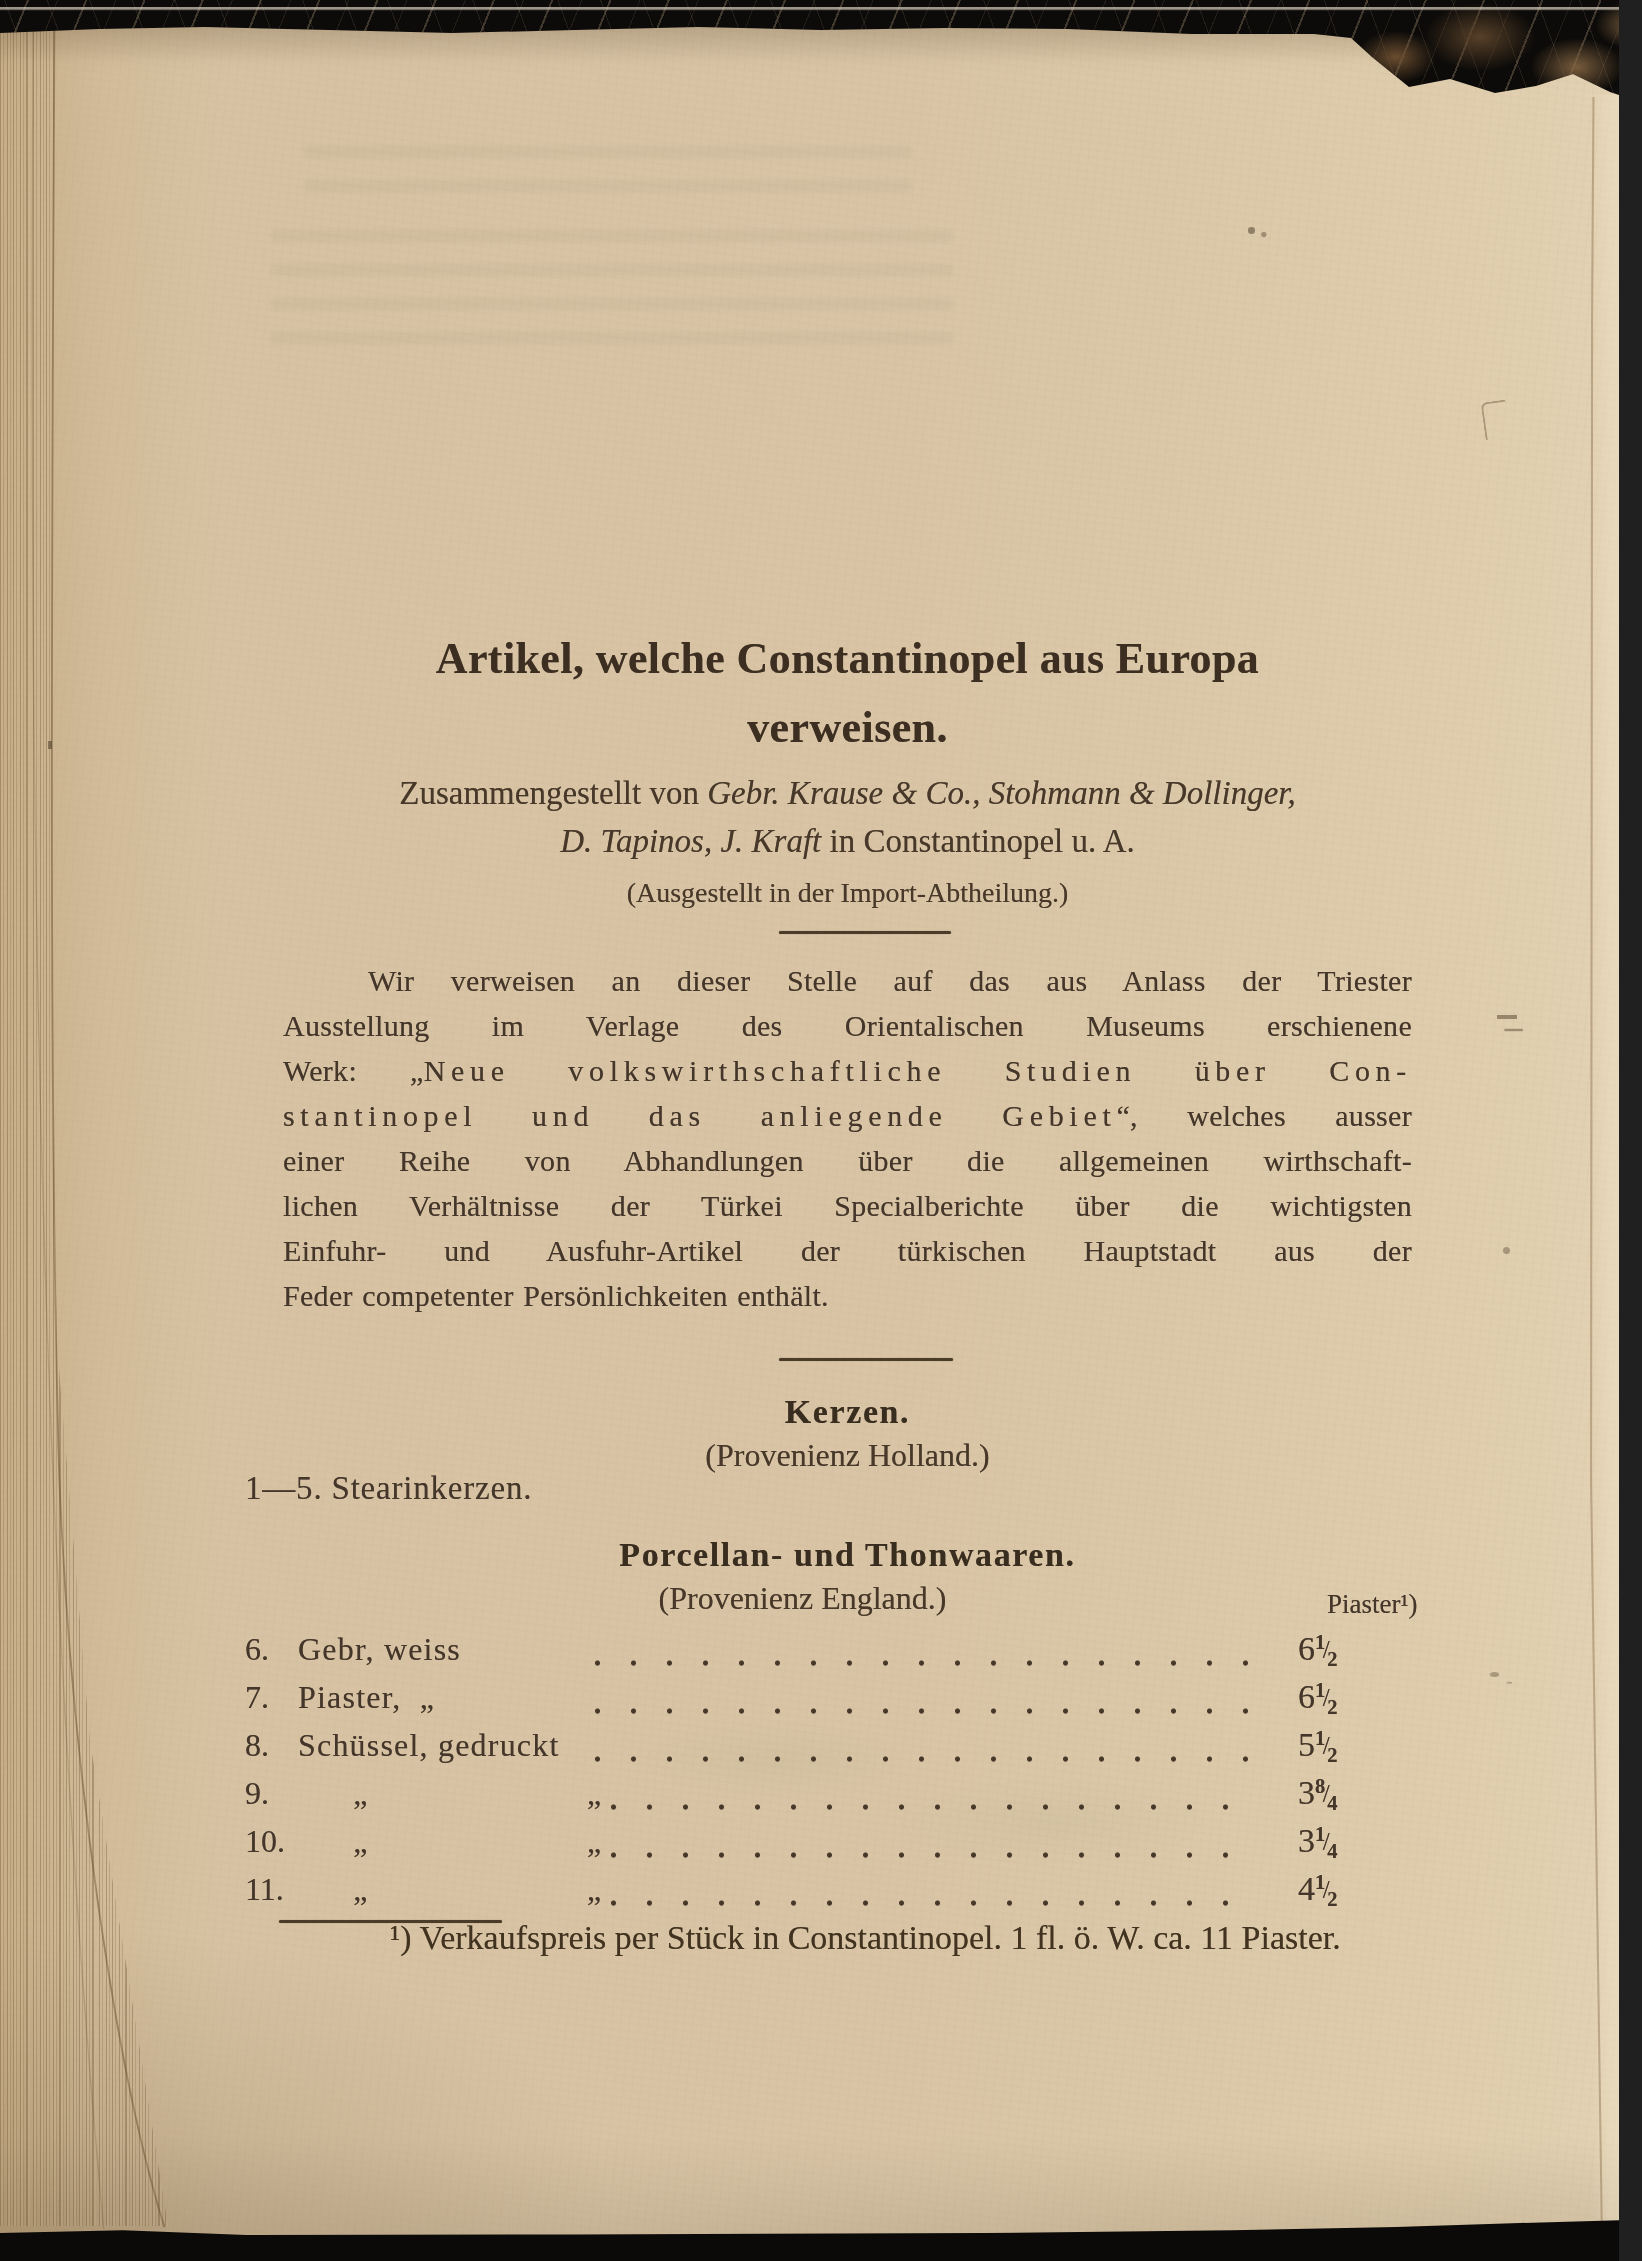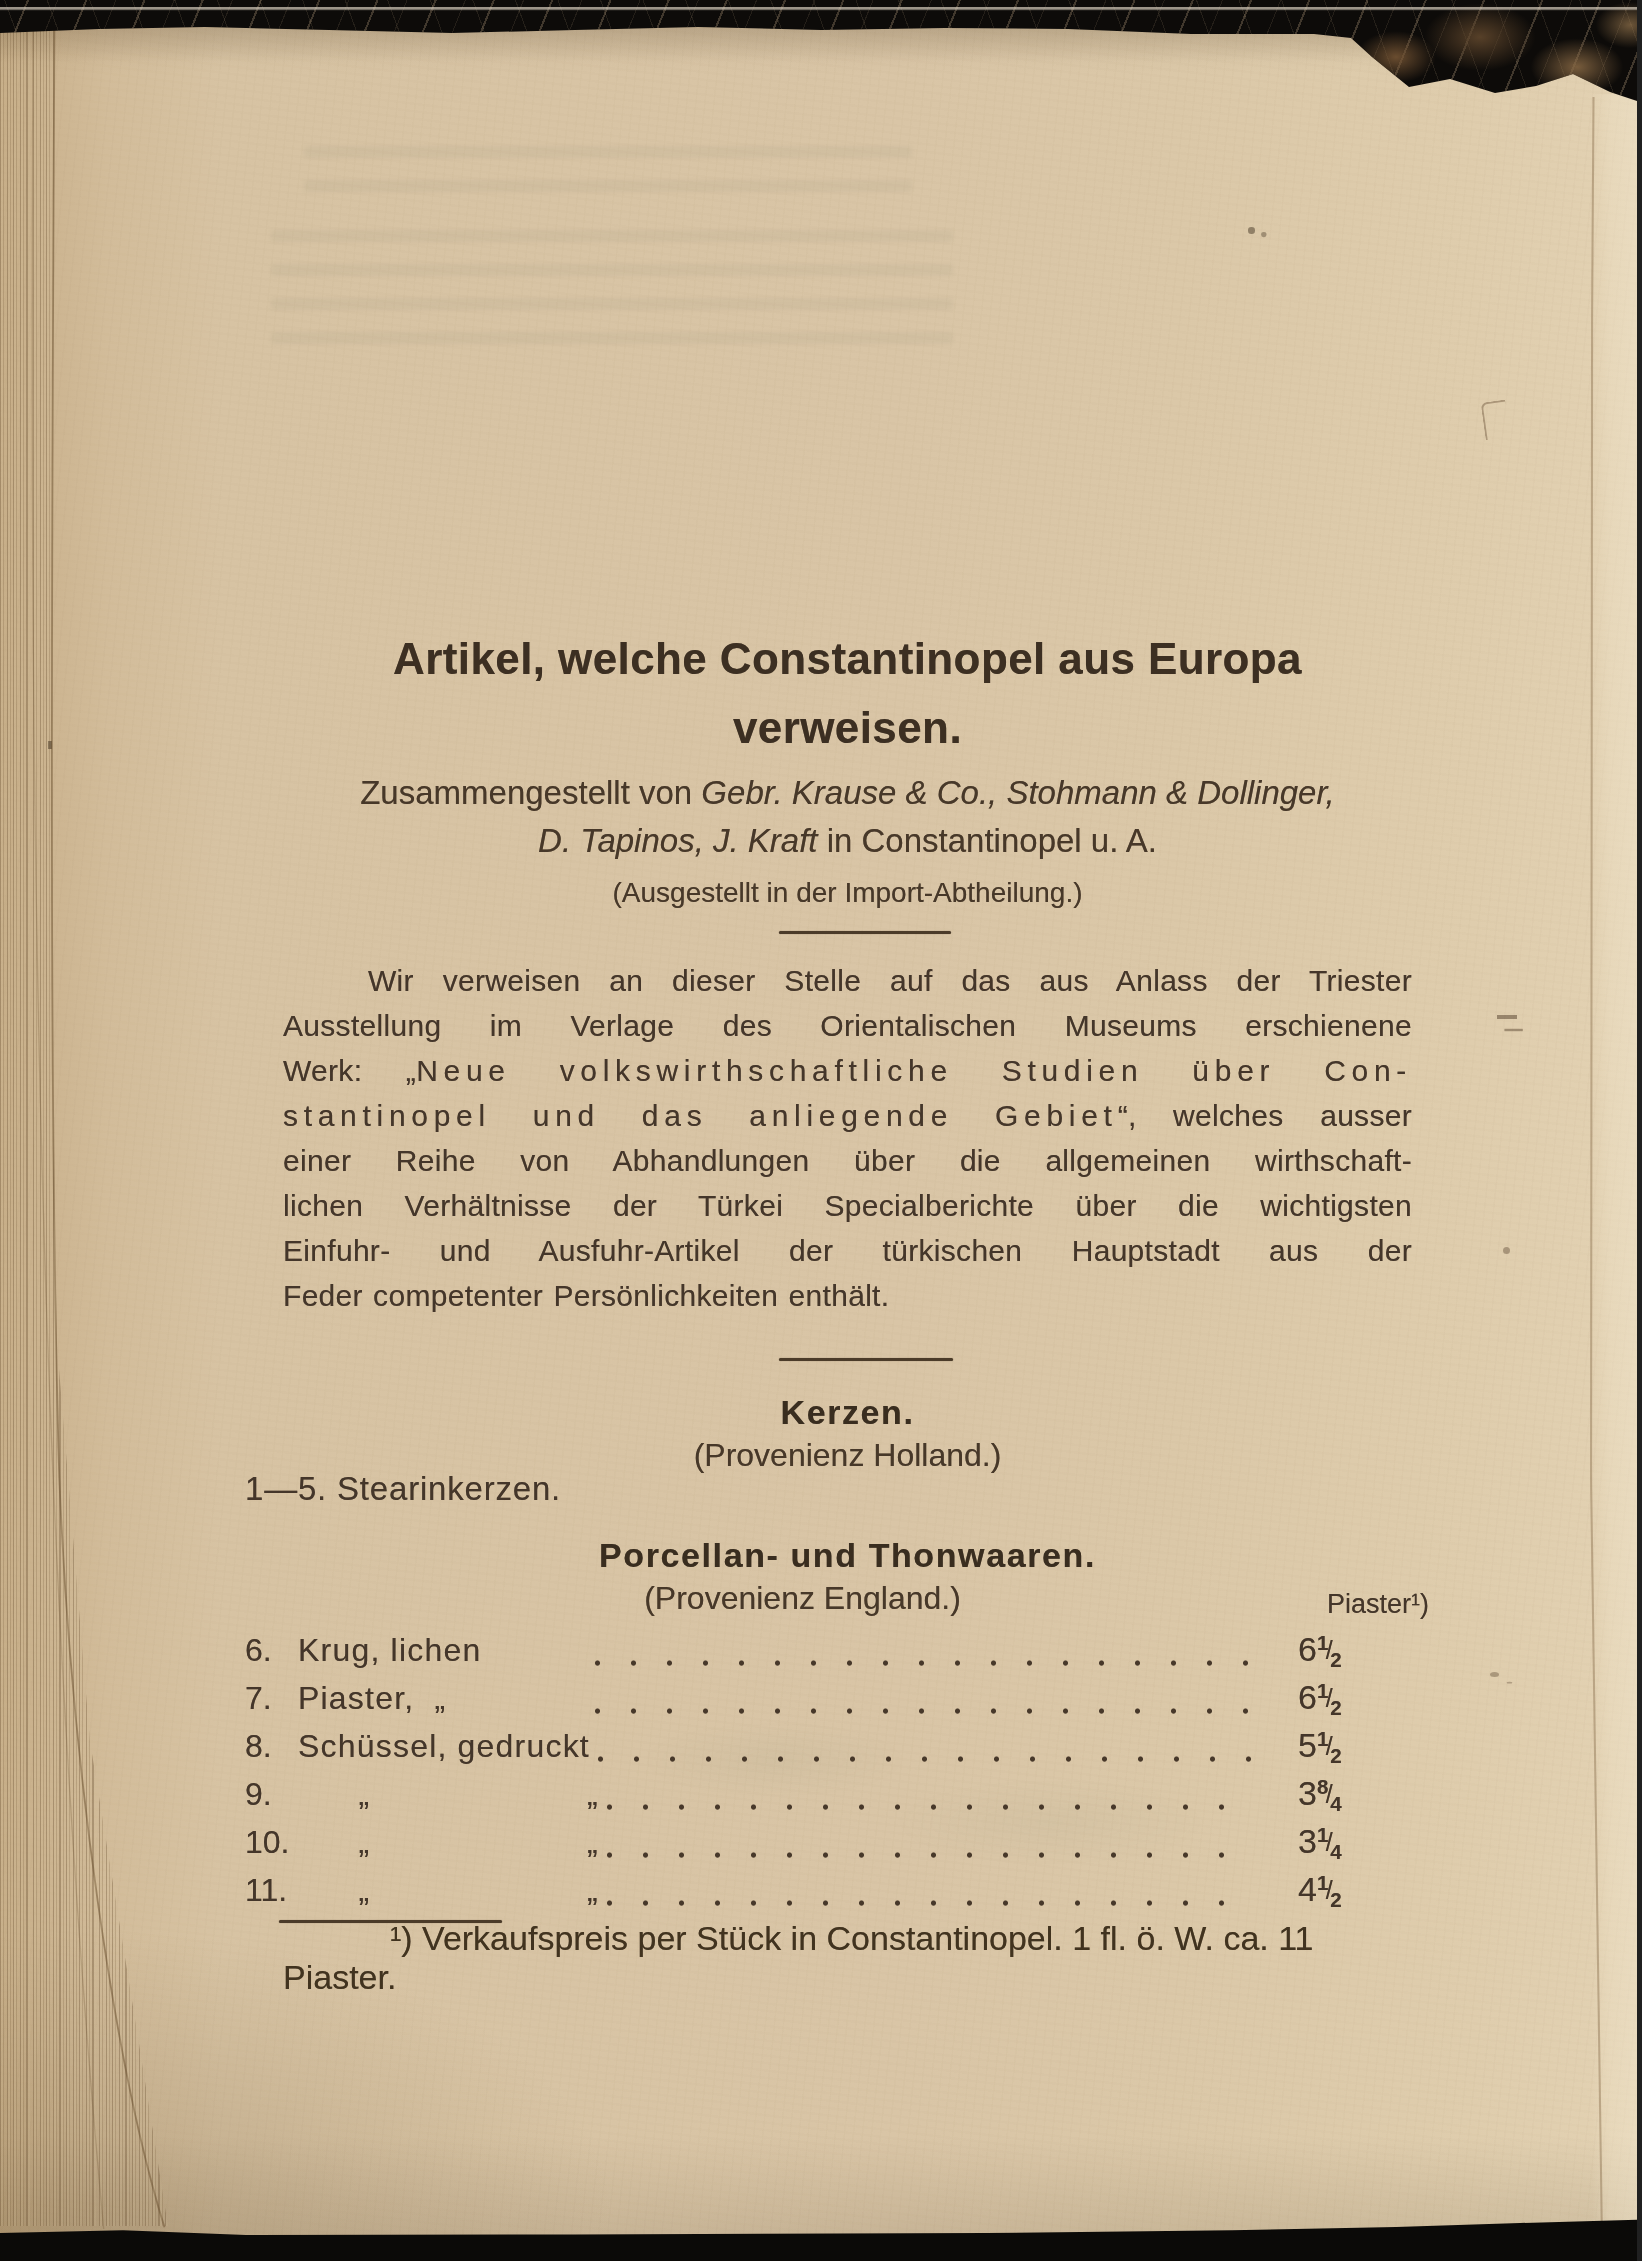--- a/index.html
+++ b/index.html
@@ -1,21 +1,21 @@
 <!DOCTYPE html>
 <html style="font-size:13px"><head>
 <meta charset="utf-8">
 <style>
   html,body{margin:0;padding:0;background:#202020;}
   .page{position:relative;width:1619px;height:2261px;overflow:hidden;
-    font-family:Liberation Sans, sans-serif;color:#44362a;
+    font-family:Liberation Serif, serif;color:#44362a;
     background:
       radial-gradient(739px 411px at 6% 98%, rgba(110,85,50,.22), transparent 70%),
       linear-gradient(180deg, rgba(70,52,30,.10) 0px, transparent 74px, transparent 2136px, rgba(60,45,25,.14) 2261px),
-      linear-gradient(90deg,#c7ae88 0px,#d2bc9a 107px,#d7c3a3 222px,#d9c5a6 55%,#dbc8a8 72%,#dfcdad 90%,#e3d2b3 100%); padding-left: 18px;}
+      linear-gradient(90deg,#c7ae88 0px,#d2bc9a 107px,#d7c3a3 222px,#d9c5a6 55%,#dbc8a8 72%,#dfcdad 90%,#e3d2b3 100%);}
   .texture{position:absolute;inset:0;pointer-events:none;opacity:.5;background:
       repeating-linear-gradient(7deg, rgba(160,135,95,.05) 0 2.5px, transparent 2.5px 7.4px),
       repeating-linear-gradient(96deg, rgba(120,95,60,.04) 0 1.6px, transparent 1.6px 9px);}
   .ink{ text-shadow:0 0 0.6px rgba(62,48,32,.55); }
   .abs{position:absolute;}
   .center{text-align:center;}
 
   
   .top-band{position:absolute;left:0;top:0;width:1643px;height:103px;background:#0d0b09;
     clip-path:polygon(0px 0px,1643px 0px,1643px 103px,1610px 92px,1573px 74px,1536px 86px,1495px 93px,
@@ -124,21 +124,21 @@
   <div class="abs prov center ink" style="left:283px;top:1437px;width:1129px;">(Provenienz Holland.)</div>
   <div class="abs stearin ink">1—5. Stearinkerzen.</div>
 
   <div class="abs h-sec center ink" style="left:283px;top:1536px;width:1129px;">Porcellan- und Thonwaaren.</div>
   <div class="abs prov center ink" style="left:238px;top:1580px;width:1129px;">(Provenienz England.)</div>
   <div class="abs piaster ink">Piaster¹)</div>
 
   <div class="abs ptable ink">
     <div class="trow">
       <span class="rnum">6.</span>
-      <span class="rlabel"><span class="la">Krug, lichen</span><span class="lb"></span></span>
+      <span class="rlabel"><span class="la">Gebr, weiss</span><span class="lb"></span></span>
       <span class="rdots"></span>
       <span class="rval"><span class="fi">6</span><span class="fn">1</span><span class="fs">/</span><span class="fd">2</span></span>
     </div>
     <div class="trow">
       <span class="rnum">7.</span>
       <span class="rlabel"><span class="la">Piaster,  „</span><span class="lb"></span></span>
       <span class="rdots"></span>
       <span class="rval"><span class="fi">6</span><span class="fn">1</span><span class="fs">/</span><span class="fd">2</span></span>
     </div>
     <div class="trow">

